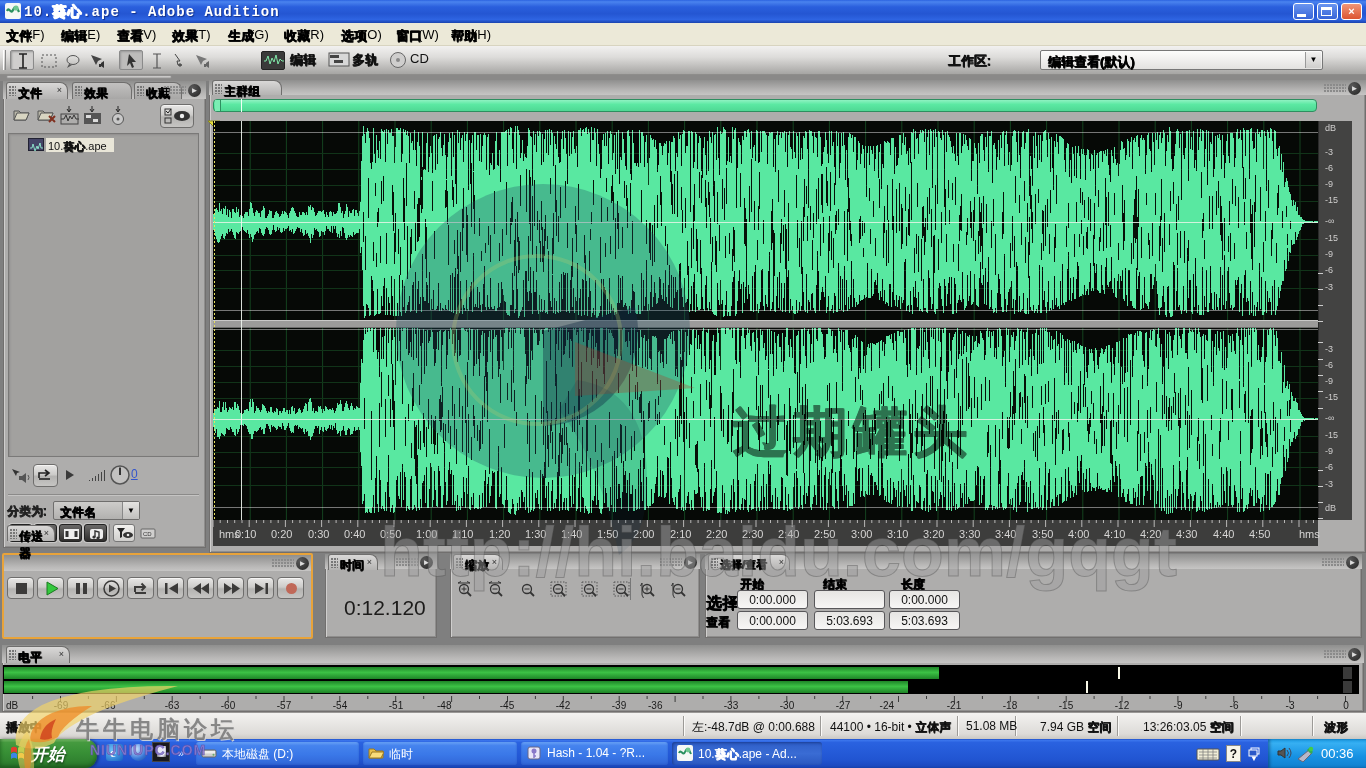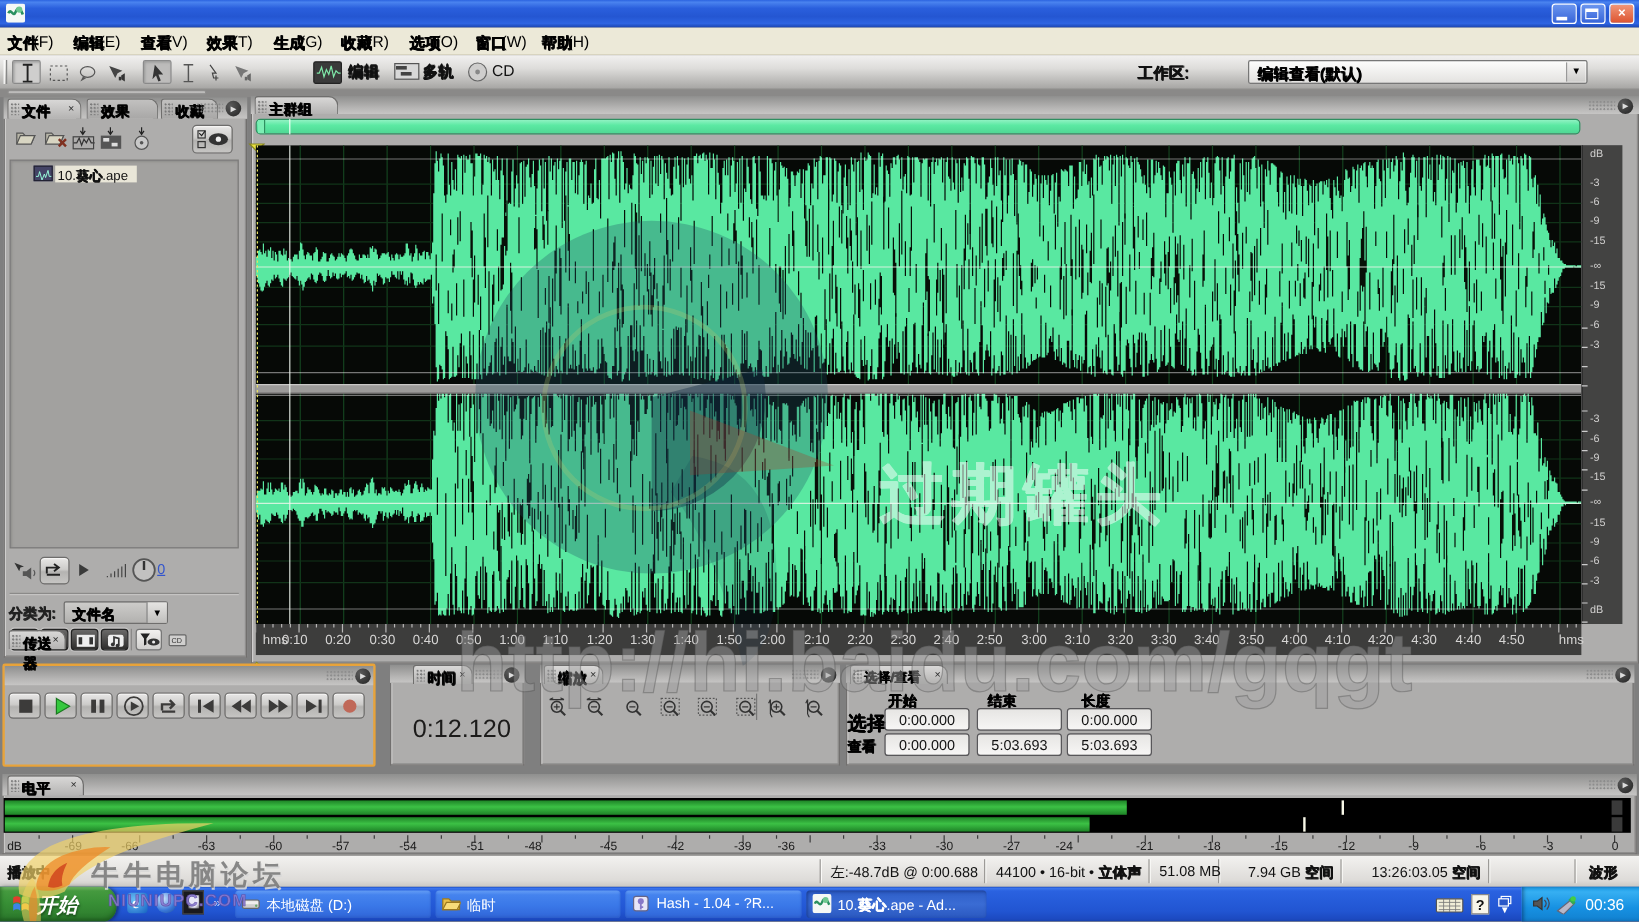--- a/index.html
+++ b/index.html
@@ -44,20 +44,21 @@
 .tkb .t{position:absolute;left:26px;top:4px;white-space:nowrap}
 
 .wmurl{position:absolute;left:380px;top:512px;font:bold 70px "Liberation Sans";letter-spacing:0;color:rgba(158,158,158,.48);-webkit-text-stroke:1px rgba(75,75,75,.38)}
 </style></head><body>
 <div id="title" class="abs">
     <svg width="16" height="16" viewBox="0 0 16 16" style="position:absolute;left:5px;top:3px" xmlns="http://www.w3.org/2000/svg">
       <rect x="0" y="0" width="16" height="16" rx="2" fill="#f5f8f5"></rect>
       <path d="M2 8 C4 3 6 12 8 7 S12 4 14 9" stroke="#2a9060" stroke-width="2.2" fill="none"></path>
       <circle cx="11" cy="5" r="2.6" fill="#6fc890"></circle>
     </svg>
+    <div class="abs txt">10.<span class="cjk">葵心</span>.ape - Adobe Audition</div>
     <div class="wbtn abs" style="left:1293px;background:linear-gradient(180deg,#6a95ef,#3764d8)">
       <div style="position:absolute;left:3px;bottom:2px;width:9px;height:3px;background:#fff"></div>
     </div>
     <div class="wbtn abs" style="left:1317px;background:linear-gradient(180deg,#6a95ef,#3764d8)">
       <div style="position:absolute;left:3px;top:3px;width:11px;height:9px;border:1px solid #fff;border-top:3px solid #fff"></div>
     </div>
     <div class="wbtn abs" style="left:1341px;background:linear-gradient(180deg,#f09678,#dd5430)">×</div>
   </div>
 <div id="menu" class="abs">
     <span class="cjk" style="left:6px">文件</span>
@@ -373,21 +374,21 @@
     </svg></div>
 <div class="abs b3" style="left:247px;top:577px;width:27px;height:22px"><svg width="27" height="21" viewBox="0 0 27 21" style="" xmlns="http://www.w3.org/2000/svg">
       <path d="M7 5v11l9-5.5z" fill="#3c3b3a"></path>
       <rect x="17.5" y="5" width="2.5" height="11" fill="#3c3b3a"></rect>
     </svg></div>
 <div class="abs b3" style="left:277px;top:577px;width:27px;height:22px"><svg width="27" height="21" viewBox="0 0 27 21" style="" xmlns="http://www.w3.org/2000/svg">
       <circle cx="13.5" cy="10.5" r="5.5" fill="#c06858"></circle>
     </svg></div>
 <div class="abs pbody" style="left:325px;top:569px;width:112px;height:69px"></div>
 <div class="abs tabrow" style="left:325px;top:554px;width:112px;height:15px"></div>
-<div class="tab" style="left:344px;top:554px;width:50px;height:16px">
+<div class="tab" style="left:328px;top:554px;width:50px;height:16px">
     <div class="tgrip"></div>
     <span class="cjk" style="position:absolute;left:11px;top:2px;font-size:12px">时间</span>
     <span style="position:absolute;right:5px;top:2px;font-size:9px;color:#333">×</span>
   </div>
 <div class="rnd" style="left:420px;top:556px">►</div>
 <div class="frill" style="left:396px;top:558px"></div>
 <div class="abs" style="left:344px;top:596px;font-size:21px;color:#1c1b1a;letter-spacing:0px">0:12.120</div>
 <div class="abs pbody" style="left:450px;top:569px;width:250px;height:69px"></div>
 <div class="abs tabrow" style="left:450px;top:554px;width:250px;height:15px"></div>
 <div class="tab" style="left:453px;top:554px;width:50px;height:16px">
@@ -597,21 +598,21 @@
       <span style="position:absolute;left:53px;top:7px;color:#fff;font-size:13px">00:36</span>
     </div>
   </div>
 <svg class="abs" width="520" height="420" viewBox="0 0 520 420" style="left:385px;top:180px;pointer-events:none" xmlns="http://www.w3.org/2000/svg">
 <circle cx="158" cy="151" r="147" fill="#1d4f62" fill-opacity="0.30"></circle>
 <path d="M158 246 a95 95 0 0 0 92 -119 l-92 24 z" fill="#0e2840" fill-opacity="0.38"></path>
 <circle cx="152" cy="160" r="84" fill="none" stroke="#b8cc70" stroke-opacity="0.27" stroke-width="4"></circle>
 <path d="M190 162 L310 208 L190 216 Z" fill="#a4402a" fill-opacity="0.32"></path>
 <path d="M192 200 q68 10 70 95 q2 60 -28 80 q-20 -95 -60 -145 z" fill="#10304a" fill-opacity="0.15"></path>
 </svg>
-<div class="abs cjk" style="left:733px;top:376px;font:bold 54px 'Liberation Sans';letter-spacing:6px;color:#ffffff;opacity:0.5;pointer-events:none">过期罐头</div>
+<div class="abs cjk" style="left:733px;top:396px;font:bold 54px 'Liberation Sans';letter-spacing:6px;color:#000000;opacity:0.5;pointer-events:none">过期罐头</div>
 <div class="wmurl">http://hi.baidu.com/gqgt</div>
 <svg class="abs" width="420" height="85" viewBox="0 0 420 85" style="left:0px;top:683px;pointer-events:none" xmlns="http://www.w3.org/2000/svg">
 <path d="M16 62 Q12 38 42 22 Q84 2 178 3 Q106 22 80 38 Q58 50 54 60 Q34 70 16 62 Z" fill="#f2d368" fill-opacity="0.68"></path>
 <path d="M30 58 Q30 40 52 30 Q72 22 92 23 Q62 42 58 54 Q44 62 30 58 Z" fill="#ef8824" fill-opacity="0.72"></path>
 <path d="M40 56 Q42 42 56 36 Q50 48 52 55 Q46 58 40 56 Z" fill="#cc3a1a" fill-opacity="0.75"></path>
 <path d="M20 85 Q13 64 27 48 Q35 62 34 85 Z" fill="#f0cf60" fill-opacity="0.55"></path>
 <path d="M25 85 Q22 66 29 56 Q33 70 30 85 Z" fill="#ee8426" fill-opacity="0.6"></path>
 </svg>
 <div class="abs cjk" style="left:76px;top:714px;font:bold 23px 'Liberation Sans';letter-spacing:4px;color:#7d7d7d;opacity:.9;text-shadow:1px 1px 0 #d8d8d8;pointer-events:none">牛牛电脑论坛</div>
 <div class="abs" style="left:90px;top:742px;font:bold 14px 'Liberation Sans';letter-spacing:1px;color:#8a7ad0;opacity:.9;-webkit-text-stroke:.5px #5a4aa0;pointer-events:none">NIUNIUPC.COM</div>

